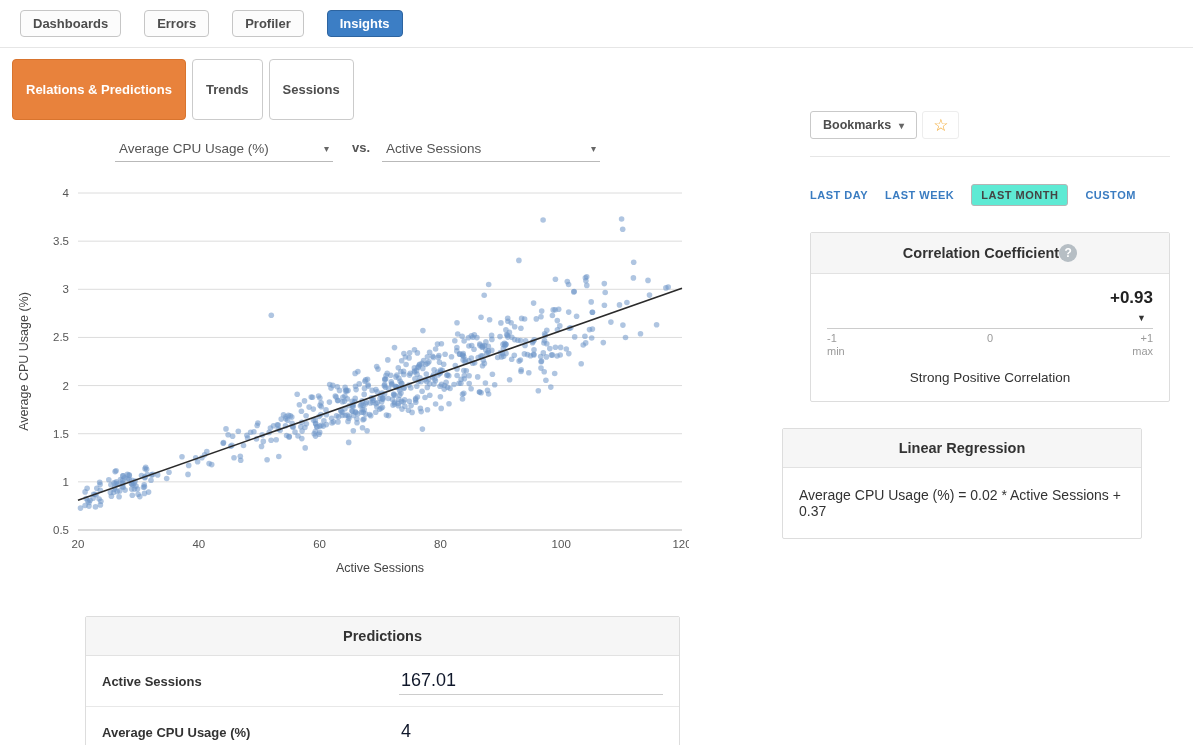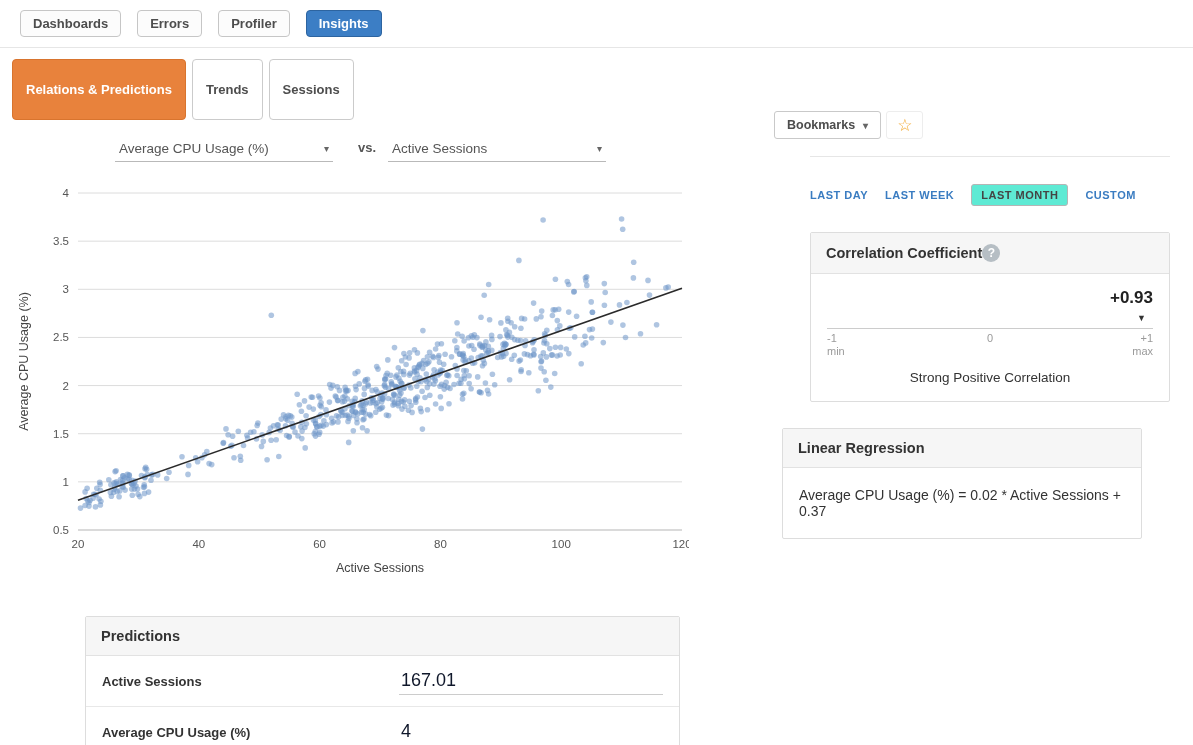--- a/index.html
+++ b/index.html
@@ -1,54 +1,54 @@
 <!DOCTYPE html>
 <html><head>
 <meta charset="utf-8">
 <style>
   *{box-sizing:border-box;margin:0;padding:0}
   html,body{background:#fff}
   body{width:1193px;height:745px;font-family:"Liberation Sans",sans-serif;color:#333;position:relative}
   .page{position:relative;width:1193px;height:745px;overflow:hidden;background:#fff}
 
   
-  .topnav{position:absolute;top:10px;left:20px;display:flex;gap:16px}
+  .topnav{position:absolute;top:10px;left:20px;display:flex;gap:23px}
   .nav-btn{padding:5px 12px;border:1px solid #c6c6c6;border-radius:4px;background:#fcfcfc;font-size:13px;font-weight:700;color:#4d4d4d;cursor:pointer;font-family:inherit}
   .nav-btn.active{background:#3c7ec5;border-color:#2d64a0;color:#fff}
   .nav-divider{position:absolute;top:47px;left:0;width:1193px;border-top:1px solid #e6e6e6}
 
   
   .subtabs{position:absolute;top:59px;left:12px;display:flex;gap:6px}
   .subtab{padding:22px 13px;border:1px solid #cbcbcb;border-radius:4px;background:#fff;font-size:13px;font-weight:700;color:#4d4d4d;cursor:pointer;font-family:inherit}
   .subtab.active{background:#e8823c;border-color:#d8742e;color:#fff}
 
   
   .selector-row{position:absolute;top:136px;left:115px;display:flex;align-items:flex-end}
   .metric-select{width:218px;border-bottom:1px solid #b9b9b9;padding:5px 4px;font-size:13.5px;color:#555;display:flex;justify-content:space-between;align-items:center;cursor:pointer}
   .caret{color:#666;font-size:10px}
-  .vs{margin:0 12px 7px 25px;font-size:13px;color:#555;font-weight:700}
+  .vs{margin:0 12px 7px 19px;font-size:13px;color:#555;font-weight:700}
 
   
   .chart-wrap{position:absolute;top:178px;left:14px}
   svg text{font-family:"Liberation Sans",sans-serif}
   .tick{font-size:11.5px;fill:#555}
   .axis-label{font-size:12.5px;fill:#444}
 
   
-  .bookmarks-row{position:absolute;top:111px;left:774px;display:flex;gap:5px;align-items:stretch}
+  .bookmarks-row{position:absolute;top:111px;left:810px;display:flex;gap:5px;align-items:stretch}
   .bookmarks-btn{display:flex;align-items:center;gap:8px;padding:6px 12px;border:1px solid #c9c9c9;border-radius:3px;background:#fff;font-size:12.5px;font-weight:700;color:#4d4d4d;cursor:pointer;font-family:inherit}
   .star-btn{padding:2px 10px;border:1px solid #ededed;border-radius:3px;background:#fff;color:#f2a72e;font-size:17px;cursor:pointer;font-family:inherit}
   .sidebar-divider{position:absolute;top:156px;left:810px;width:360px;border-top:1px solid #e6e6e6}
 
   .time-ranges{position:absolute;top:184px;left:810px;display:flex;align-items:center;gap:17px}
   .time-link{font-size:11px;font-weight:700;letter-spacing:.5px;color:#3a7cc1;cursor:pointer}
   .time-link.selected{color:#444;border:1px solid #b5b5b5;border-radius:3px;padding:4px 9px;background:#5eead4}
 
   .card{position:absolute;border:1px solid #ddd;border-radius:2px;background:#fff}
-  .card-header{background:#f6f6f6;border-bottom:1px solid #e2e2e2;padding:11px 15px;font-size:14.5px;font-weight:700;color:#333;display:flex;justify-content:flex-start;align-items:center}
+  .card-header{background:#f6f6f6;border-bottom:1px solid #e2e2e2;padding:11px 15px;font-size:14.5px;font-weight:700;color:#333;display:flex;justify-content:center;align-items:center}
   .help-icon{width:18px;height:18px;border-radius:50%;background:#b6bec4;color:#fff;font-size:12px;font-weight:700;display:flex;align-items:center;justify-content:center;cursor:pointer}
 
   .corr-card{top:232px;left:810px;width:360px}
   .corr-body{padding:14px 16px 16px}
   .corr-scale{position:relative;height:66px}
   .corr-value{position:absolute;right:0;top:0;font-size:17px;font-weight:700;color:#222}
   .corr-marker{position:absolute;top:25px;transform:translateX(-50%);font-size:9px;color:#333}
   .corr-line{position:absolute;top:40px;left:0;right:0;border-top:1px solid #ccc}
   .scale-label{position:absolute;top:44px;font-size:11px;color:#9a9a9a;line-height:13px}
   .scale-left{left:0}

